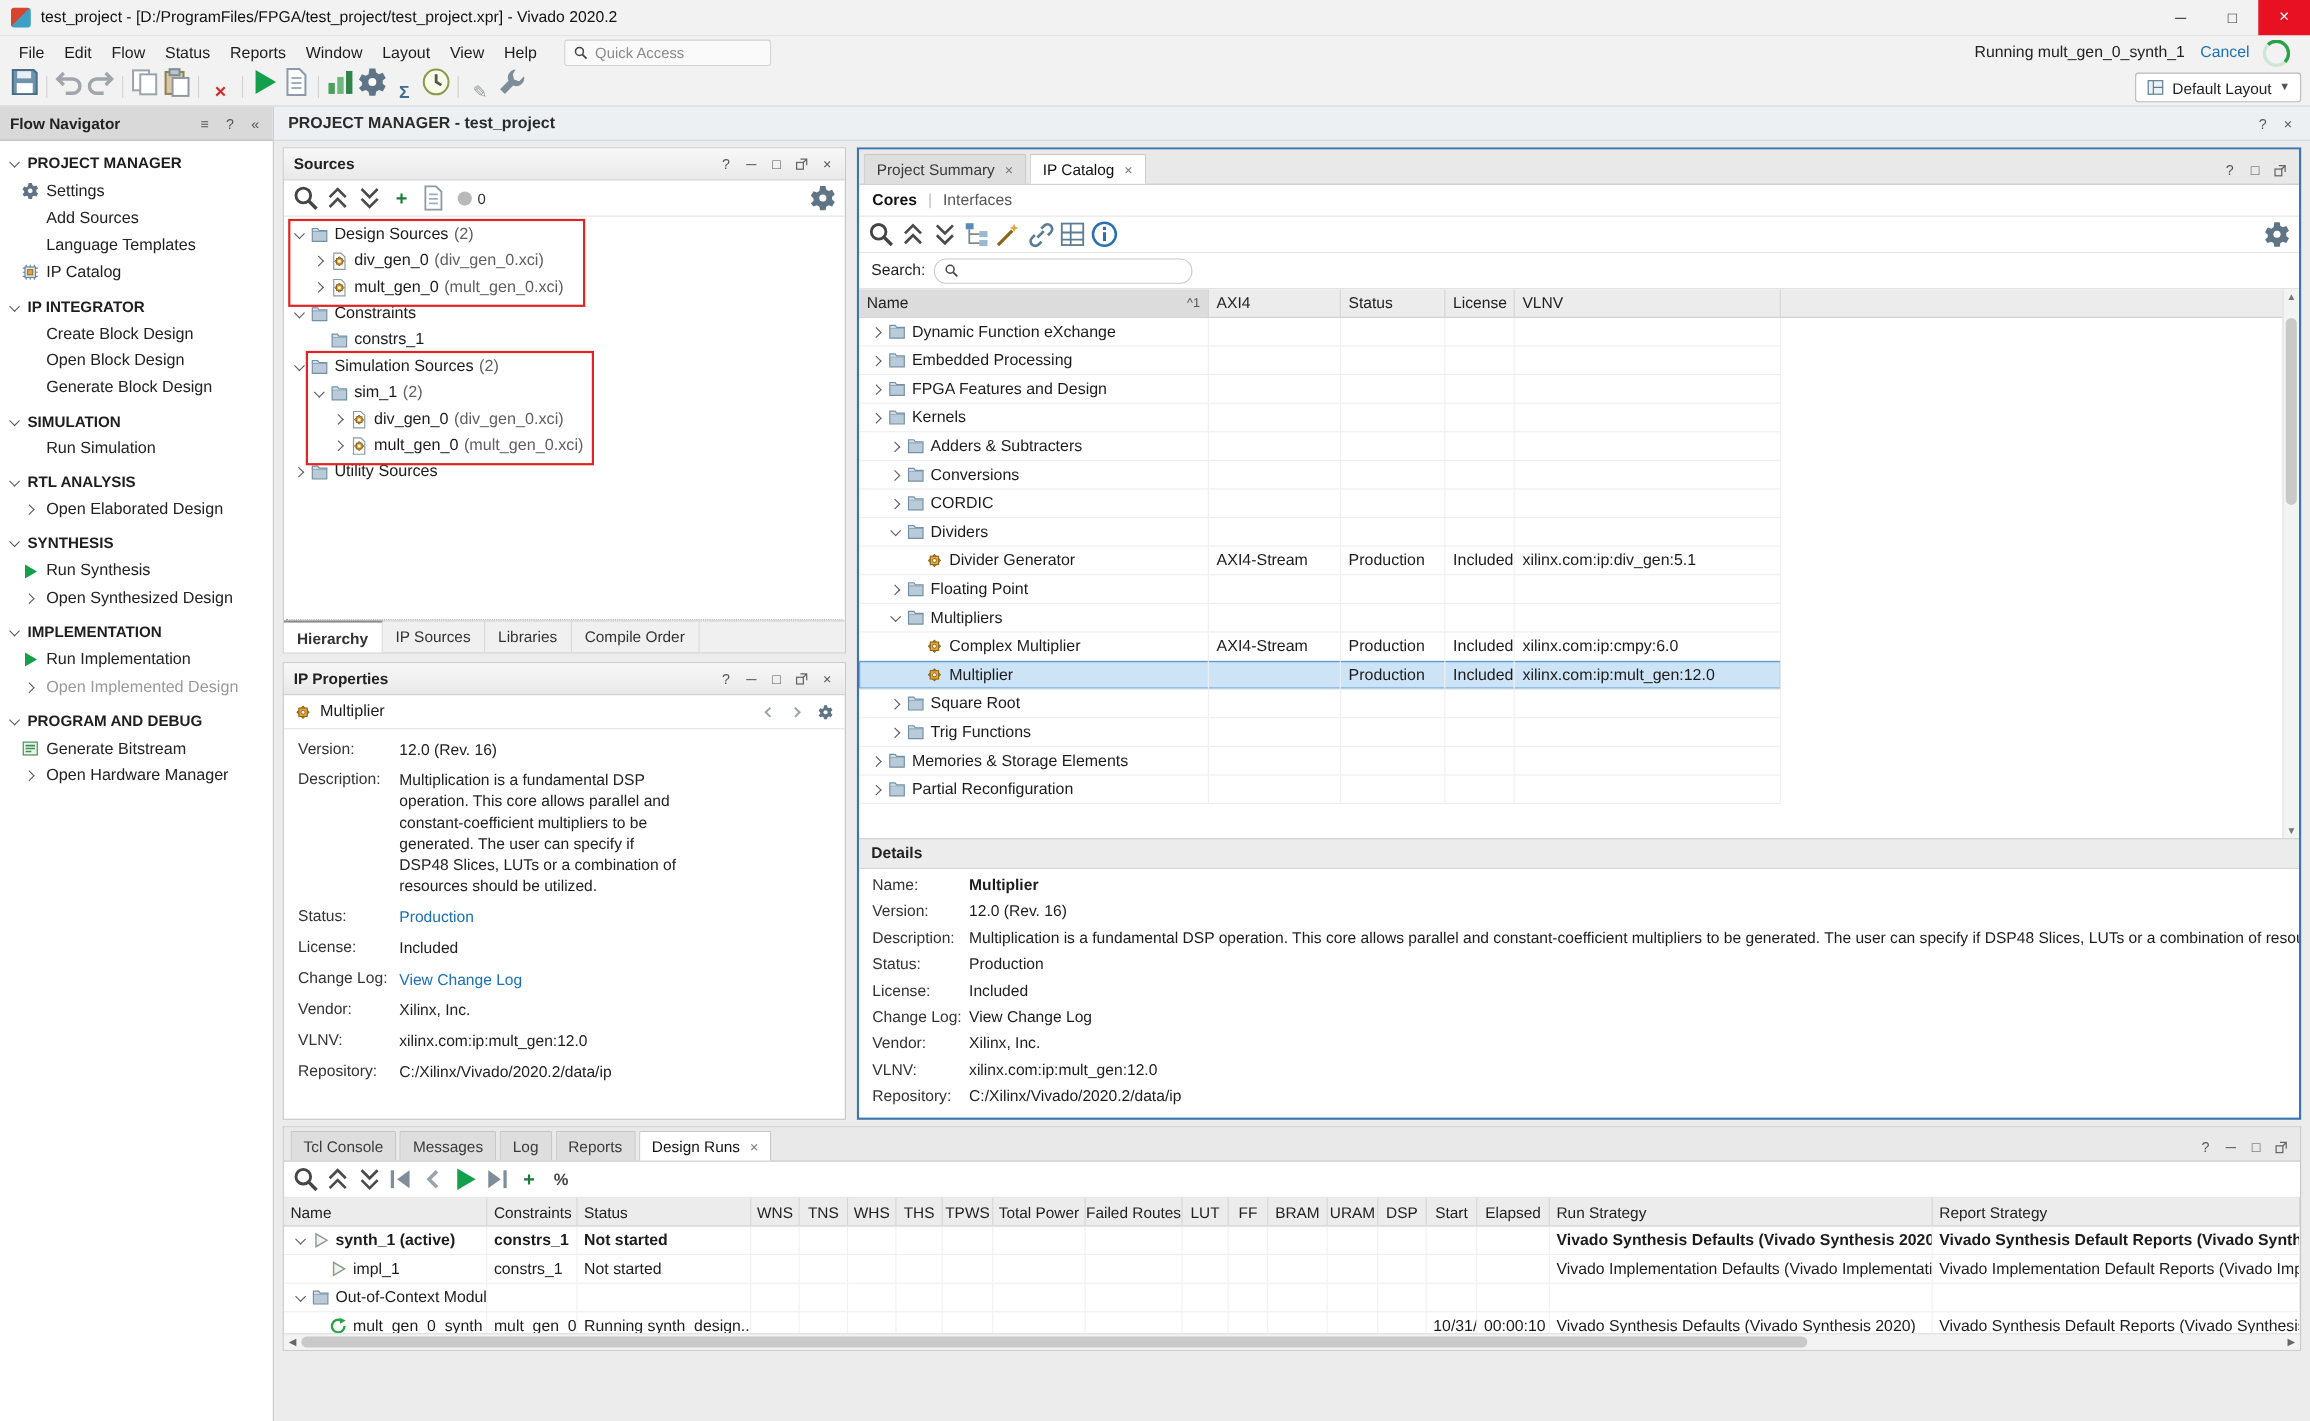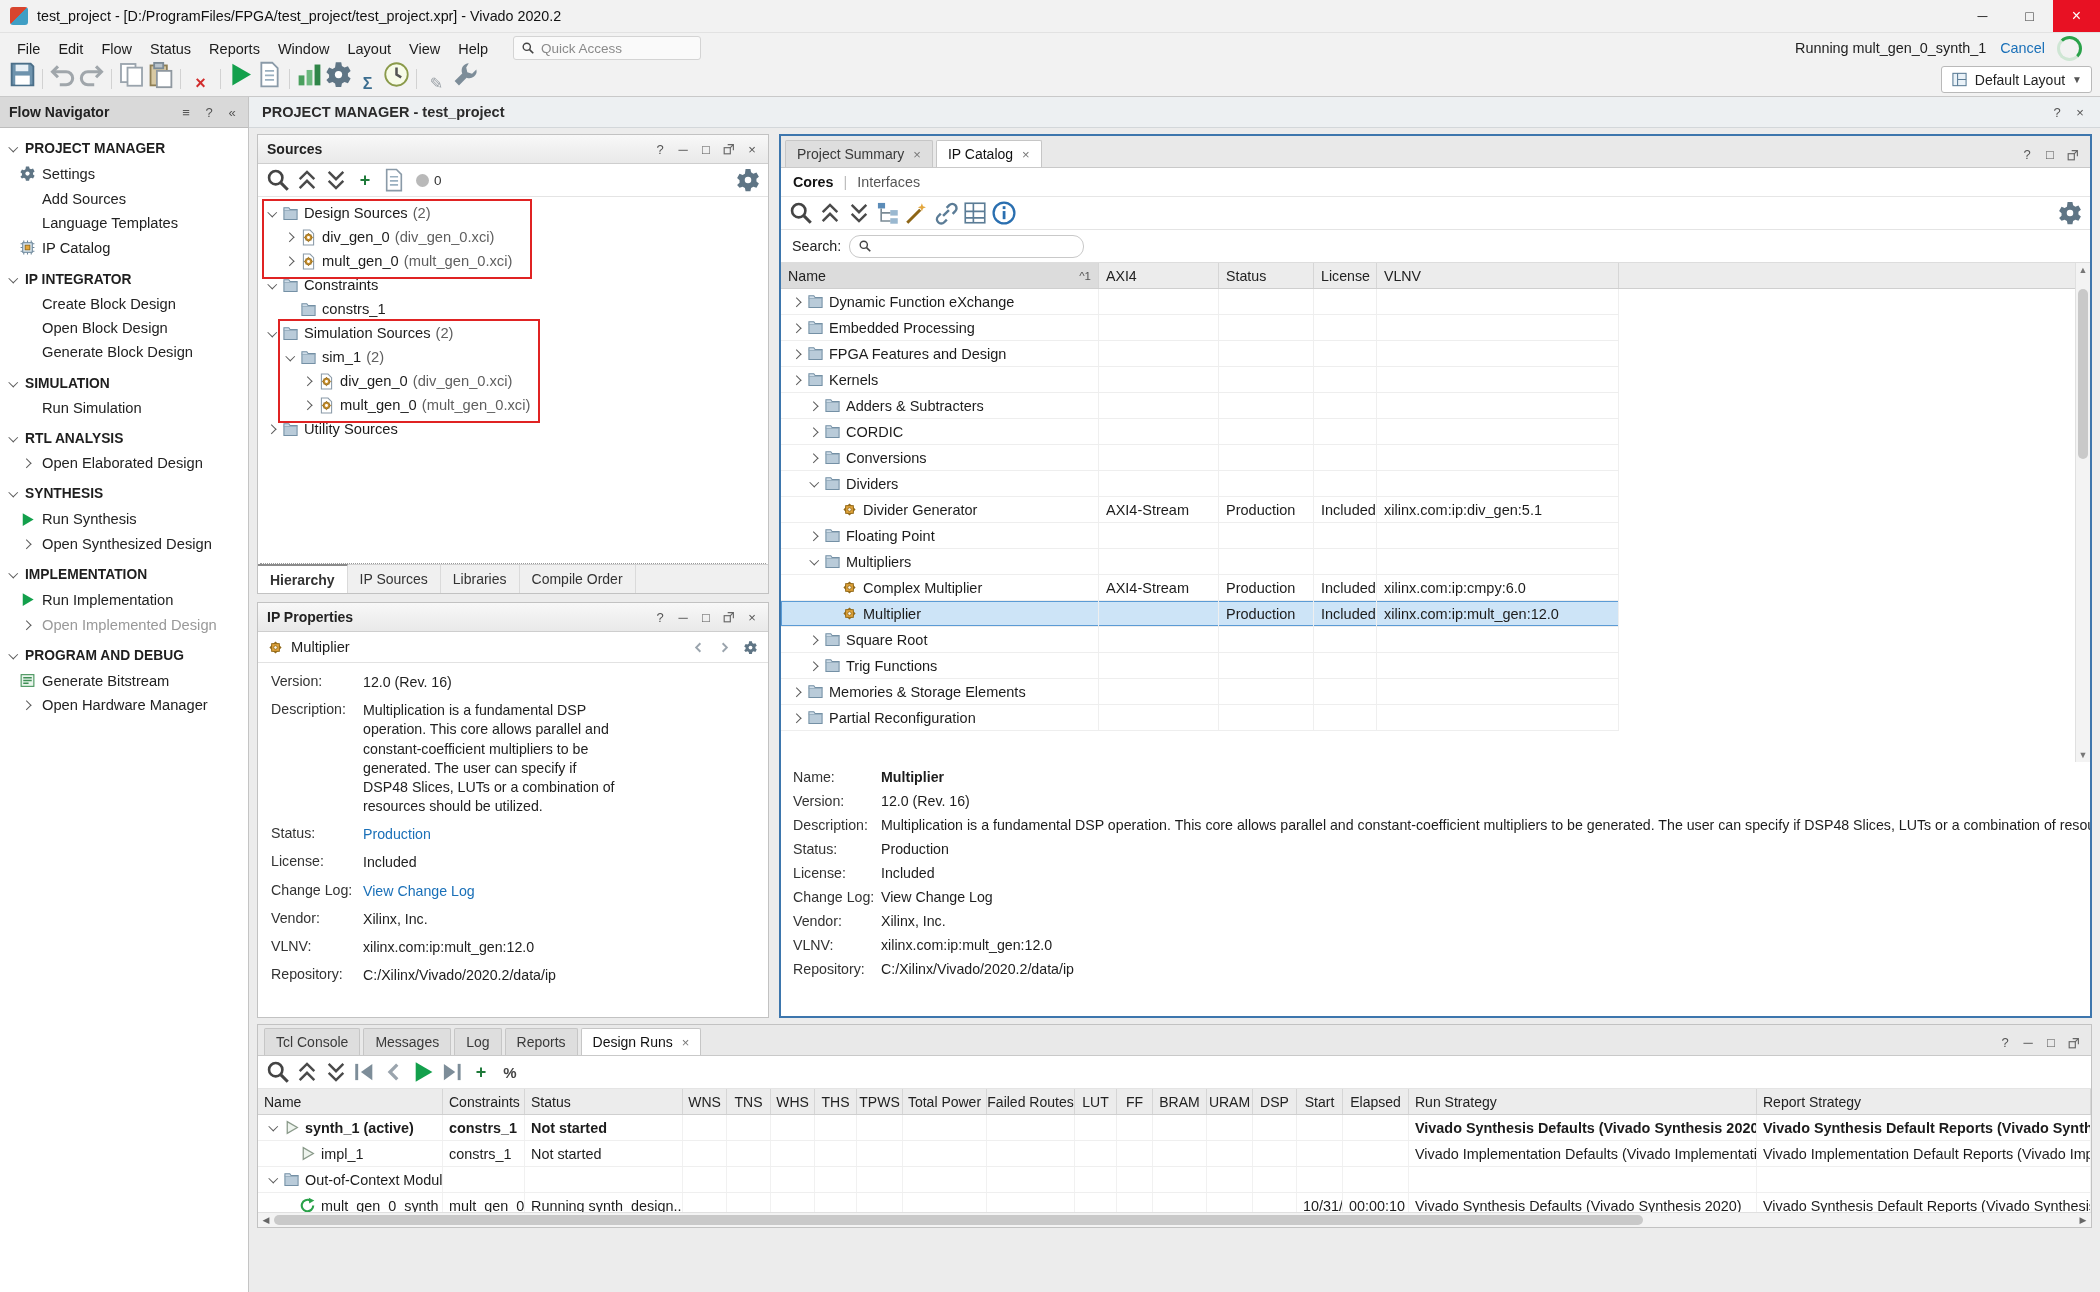--- a/index.html
+++ b/index.html
@@ -868,38 +868,38 @@
                 <div class="crow">
                   <span class="cc" style="width:318px">
                     <span style="display:inline-block;width:17px;flex:none"></span>
                     <span class="chev right"></span>
                     <span class="ico">
                       <svg viewBox="0 0 16 16">
                         <path d="M1.8 5h12.4v8.6H1.8z" fill="#b9cbd9" stroke="#7490a5"></path>
                         <path d="M1.8 5V2.6h4.6l1.2 1.7h6.6V5" fill="#cfdde8" stroke="#7490a5"></path>
                       </svg>
                     </span>
-                    <span class="lbl">CORDIC</span>
+                    <span class="lbl">Conversions</span>
                   </span>
                   <span class="cc" style="width:120px"></span>
                   <span class="cc" style="width:95px"></span>
                   <span class="cc" style="width:63px"></span>
                   <span class="cc" style="width:242px"></span>
                 </div>
                 <div class="crow">
                   <span class="cc" style="width:318px">
                     <span style="display:inline-block;width:17px;flex:none"></span>
                     <span class="chev right"></span>
                     <span class="ico">
                       <svg viewBox="0 0 16 16">
                         <path d="M1.8 5h12.4v8.6H1.8z" fill="#b9cbd9" stroke="#7490a5"></path>
                         <path d="M1.8 5V2.6h4.6l1.2 1.7h6.6V5" fill="#cfdde8" stroke="#7490a5"></path>
                       </svg>
                     </span>
-                    <span class="lbl">Conversions</span>
+                    <span class="lbl">CORDIC</span>
                   </span>
                   <span class="cc" style="width:120px"></span>
                   <span class="cc" style="width:95px"></span>
                   <span class="cc" style="width:63px"></span>
                   <span class="cc" style="width:242px"></span>
                 </div>
                 <div class="crow">
                   <span class="cc" style="width:318px">
                     <span style="display:inline-block;width:17px;flex:none"></span>
                     <span class="chev down"></span>
@@ -1071,20 +1071,23 @@
                   <span class="cc" style="width:95px"></span>
                   <span class="cc" style="width:63px"></span>
                   <span class="cc" style="width:242px"></span>
                 </div>
               </div>
             <div class="vscroll">
               <span class="varr">▲</span>
               <div class="vthumb"></div>
               <span class="varr vbot">▼</span>
             </div>
+          </div>
+          <div class="det-h">
+            <span>Details</span>
           </div>
           <div class="det-body" id="det-body">
               <div class="det-row">
                 <span class="det-label">Name:</span>
                 <span class="det-value bold">Multiplier</span>
               </div>
               <div class="det-row">
                 <span class="det-label">Version:</span>
                 <span class="det-value">12.0 (Rev. 16)</span>
               </div>

